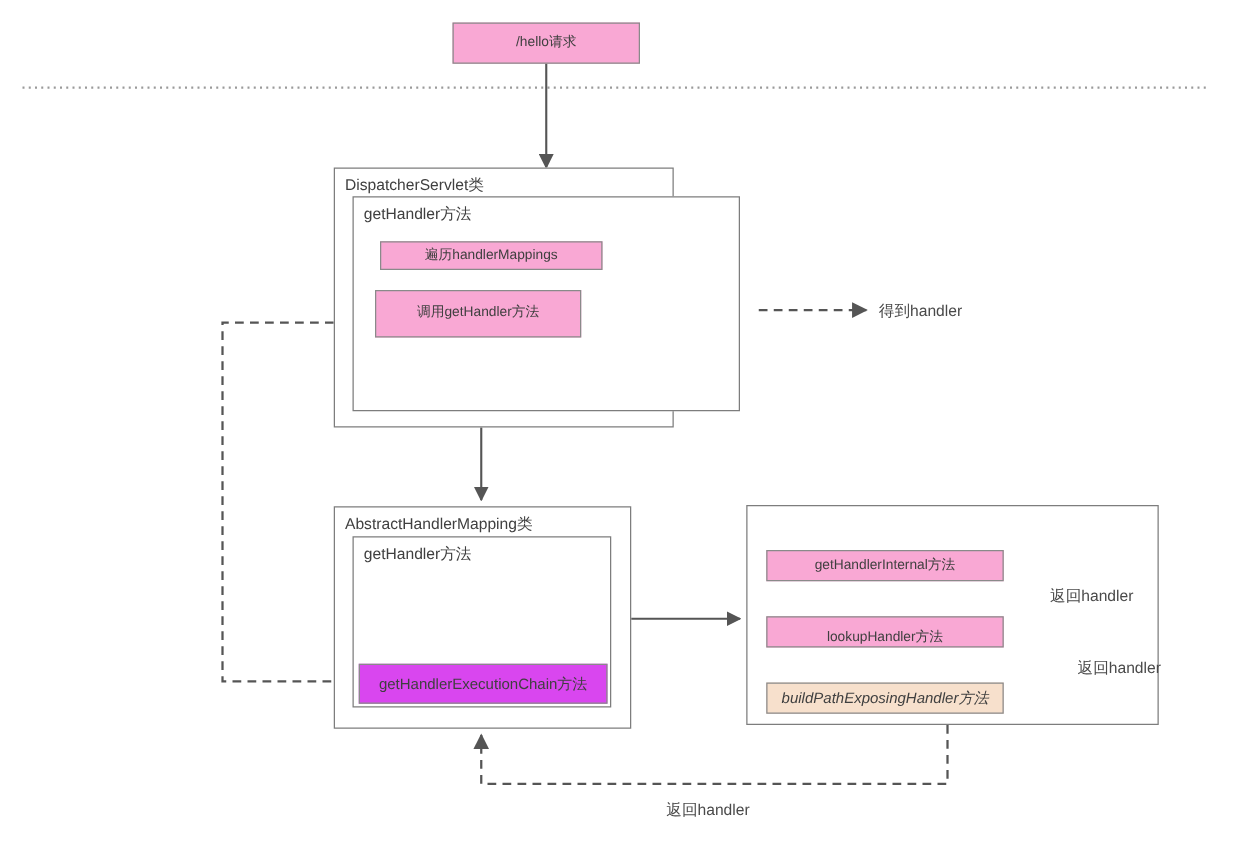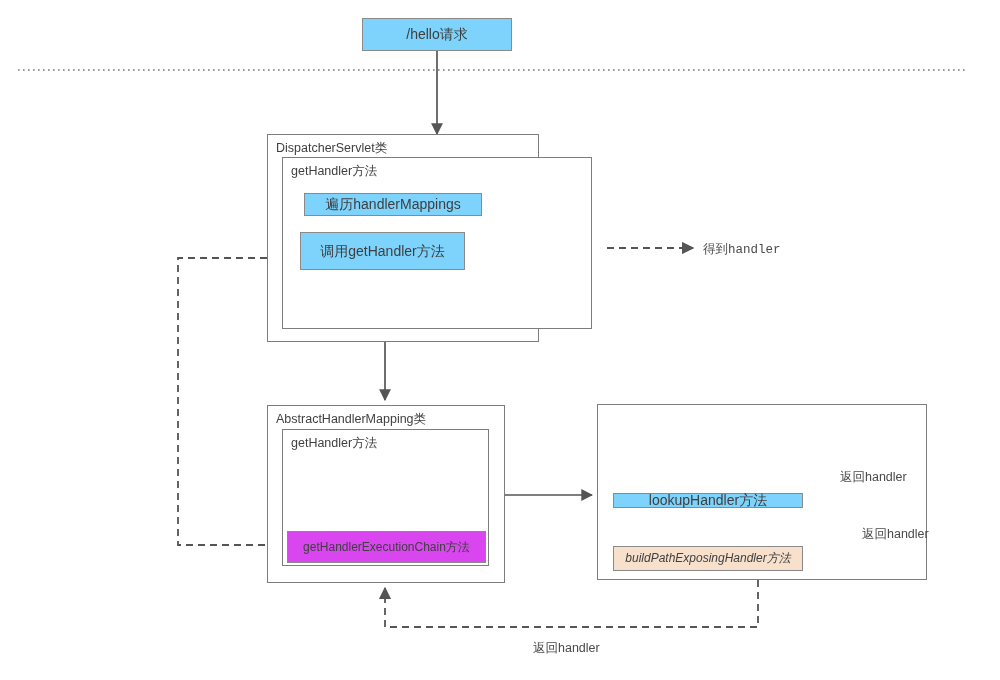--- a/index.html
+++ b/index.html
@@ -11,25 +11,25 @@
     color: #3c3c3c;
     overflow: hidden;
     position: relative;
   }
   #canvas { position: absolute; inset: 0; width: 1000px; height: 680px; }
   svg.layer { position: absolute; left: 0; top: 0; width: 1000px; height: 680px; pointer-events: none; }
 
   .node {
     position: absolute;
     border: 1.6px solid #8a8a8a;
-    background: #7dd3fc;
+    background: #f9a8d4;
     display: flex;
     align-items: center;
     justify-content: center;
-    font-size: 14px;
+    font-size: 11px;
     line-height: 1.2;
     color: #3f3f3f;
     text-align: center;
     white-space: nowrap;
   }
   .group {
     position: absolute;
     border: 1.8px solid #7d7d7d;
     background: #ffffff;
   }
@@ -115,31 +115,34 @@
       <span class="grp-title">getHandler方法</span>
 
       <div class="node hl-yellow" style="left:4px; top:101px; width:199px; height:32px; font-size:12px;">
         <span>getHandlerExecutionChain方法</span>
       </div>
     </div>
   </div>
 
   <div class="group" style="left:597px; top:404px; width:330px; height:176px;">
 
+    <div class="node" style="left:15px; top:35px; width:190px; height:25px;">
+      <span>getHandlerInternal方法</span>
+    </div>
 
-    <div class="node" style="left:15px; top:88px; width:190px; height:15px;">
+    <div class="node" style="left:15px; top:88px; width:190px; height:25px;align-items:flex-end;">
       <span>lookupHandler方法</span>
     </div>
 
     <div class="node hl-peach" style="left:15px; top:141px; width:190px; height:25px; font-size:12px;">
       <span>buildPathExposingHandler方法</span>
     </div>
   </div>
 
-  <div class="edge-label" style="left:703px; top:241px;font-family:Liberation Mono, monospace;">
+  <div class="edge-label" style="left:703px; top:241px;">
     <span>得到handler</span>
   </div>
 
   <div class="edge-label" style="left:840px; top:469px;">
     <span>返回handler</span>
   </div>
 
   <div class="edge-label" style="left:862px; top:526px;">
     <span>返回handler</span>
   </div>

